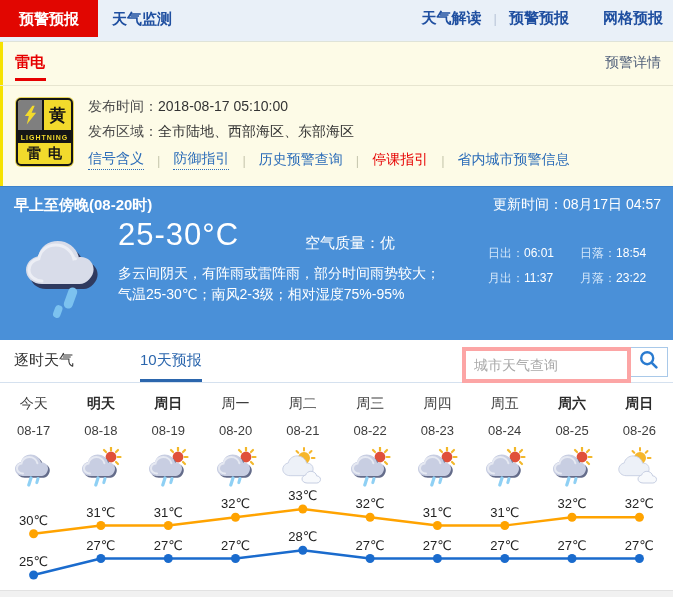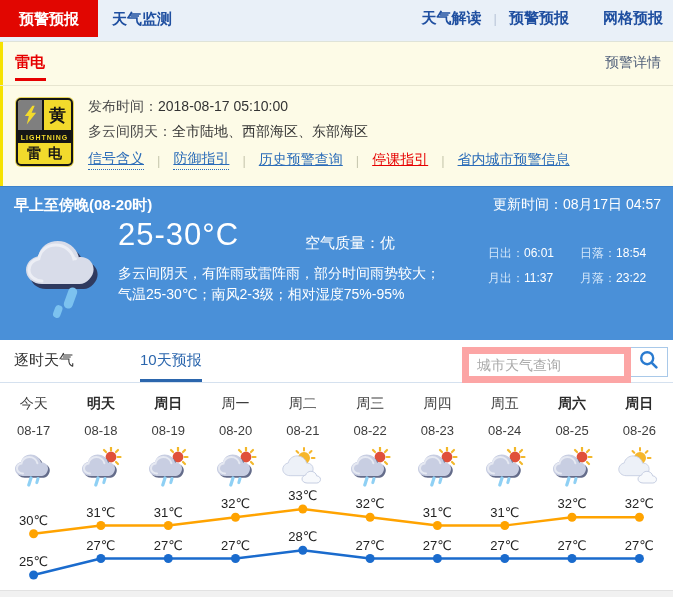--- a/index.html
+++ b/index.html
@@ -31,21 +31,21 @@
   .badge-bolt { width:26px; background:#7f7f7f; border-right:2px solid #151515; display:flex; align-items:center; justify-content:center; }
   .badge-level { flex:1; display:flex; align-items:center; justify-content:center; font-size:17px; font-weight:bold; color:#151515; }
   .badge-word { height:11px; background:#151515; color:#f2da2c; font-size:7px; font-weight:bold; text-align:center; line-height:11px; letter-spacing:1px; }
   .badge-name { flex:1; display:flex; align-items:center; justify-content:center; font-size:14px; font-weight:bold; color:#151515; letter-spacing:7px; padding-left:7px; }
 
   .warn-field1 { position:absolute; left:88px; top:56px; font-size:14px; }
   .warn-field2 { position:absolute; left:88px; top:81px; font-size:14px; }
   .warn-label { color:#4c4c4c; }
   .warn-value { color:#333; }
   .warn-links { position:absolute; left:88px; top:108px; display:flex; align-items:center; gap:13px; font-size:14px; }
-  .w-link { color:#2b6cb8; cursor:pointer;text-decoration:underline; }
+  .w-link { color:#2b6cb8; cursor:pointer; }
   .w-link.dotted { border-bottom:1px dotted #2b6cb8; padding-bottom:1px; }
   .w-link.alert { color:#e60000; }
   .w-sep { color:#c9c9b0; font-size:13px; }
 
   
   .panel { position:absolute; left:0; top:186px; width:673px; height:154px; background:#4a90d8; border-top:1px solid #3b82cc; color:#fff; }
   .period { position:absolute; left:14px; top:9px; font-size:15px; font-weight:bold; }
   .update { position:absolute; right:12px; top:9px; font-size:14px; }
   .big-icon { position:absolute; left:16px; top:34px; width:96px; height:102px; }
   .temp-row { position:absolute; left:118px; top:30px; display:flex; align-items:flex-end;gap:44px; }
@@ -54,21 +54,21 @@
   .desc { position:absolute; left:118px; top:76px; width:350px; font-size:14px; line-height:21px; }
   .sunmoon { position:absolute; left:488px; top:58px; display:grid; grid-template-columns:auto auto; column-gap:26px; row-gap:8px; font-size:12px; }
   .sm-label { color:#d3e6f9; }
   .sm-value { color:#fff; }
 
   
   .toolbar { position:absolute; left:0; top:340px; width:673px; height:43px; background:#fff; border-bottom:1px solid #d5e1ef; }
   .tb-tabs { position:absolute; left:14px; top:0; height:42px; display:flex; gap:26px; }
   .tb-tab { font-size:15px; line-height:39px; color:#333; cursor:pointer; }
   .tb-tab.active { color:#2b66ad; border-bottom:3px solid #2b66ad;margin-left:40px; }
-  .search-input { position:absolute; left:462px; top:7px; width:169px; height:36px; border:7px solid #fca5a5; padding:0 8px;
+  .search-input { position:absolute; left:462px; top:7px; width:169px; height:36px; border:4px solid #fca5a5; padding:0 8px;
     font-size:14px; color:#333; outline:none; font-family:inherit; }
   .search-input::placeholder { color:#a9a9a9; }
   .search-btn { position:absolute; left:631px; top:7px; width:37px; height:30px; background:#fff; border:1px solid #a9c9e9;
     border-left:none; display:flex; align-items:center; justify-content:center; cursor:pointer; }
 
   
   .forecast { position:absolute; left:0; top:383px; width:673px; height:207px; background:#fff; }
   .days-row { position:absolute; left:0; top:0; width:673px; display:flex; }
   .day-col { width:67.3px; text-align:center; cursor:pointer; }
   .day-name { display:block; margin-top:12px; font-size:14px; color:#3d3d3d; }
@@ -114,21 +114,21 @@
         <div class="badge-level">黄</div>
       </div>
       <div class="badge-word">LIGHTNING</div>
       <div class="badge-name">雷电</div>
     </div>
 
     <div class="warn-field1">
       <span class="warn-label">发布时间：</span><span class="warn-value">2018-08-17 05:10:00</span>
     </div>
     <div class="warn-field2">
-      <span class="warn-label">多云间阴天：</span><span class="warn-value">全市陆地、西部海区、东部海区</span>
+      <span class="warn-label">发布区域：</span><span class="warn-value">全市陆地、西部海区、东部海区</span>
     </div>
     <div class="warn-links">
         <span class="w-link dotted">信号含义</span>
         <span class="w-sep">|</span>
         <span class="w-link dotted">防御指引</span>
         <span class="w-sep">|</span>
         <span class="w-link plain">历史预警查询</span>
         <span class="w-sep">|</span>
         <span class="w-link alert">停课指引</span>
         <span class="w-sep">|</span>

